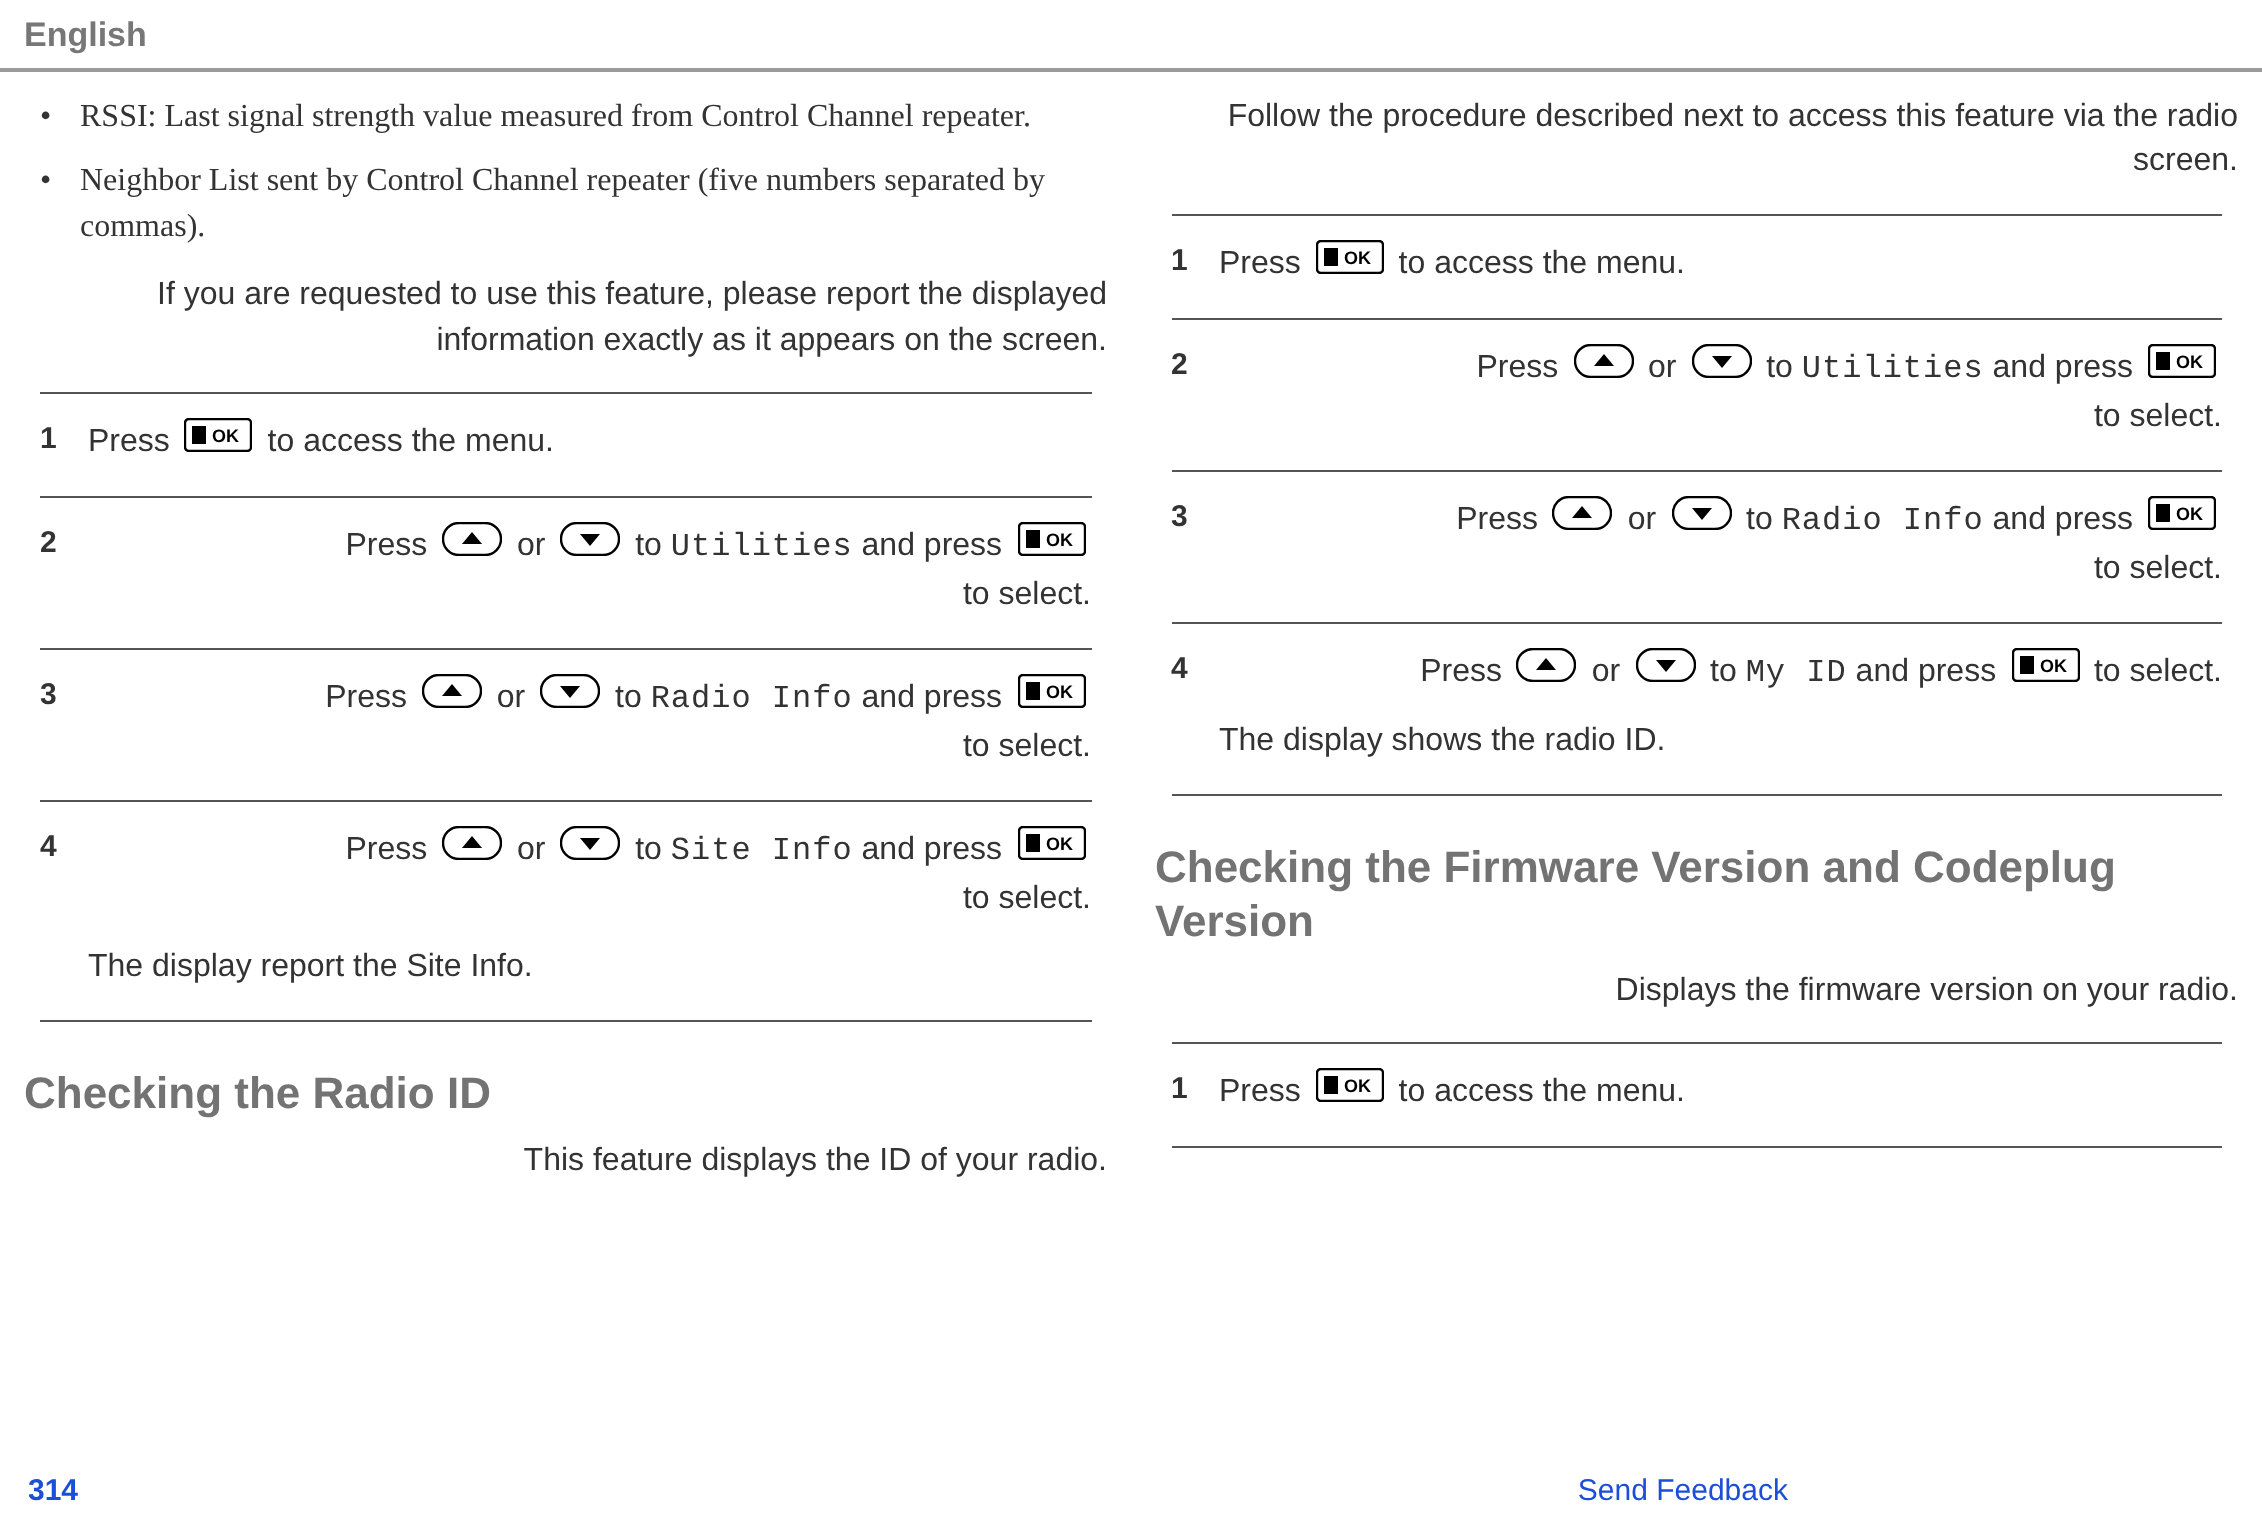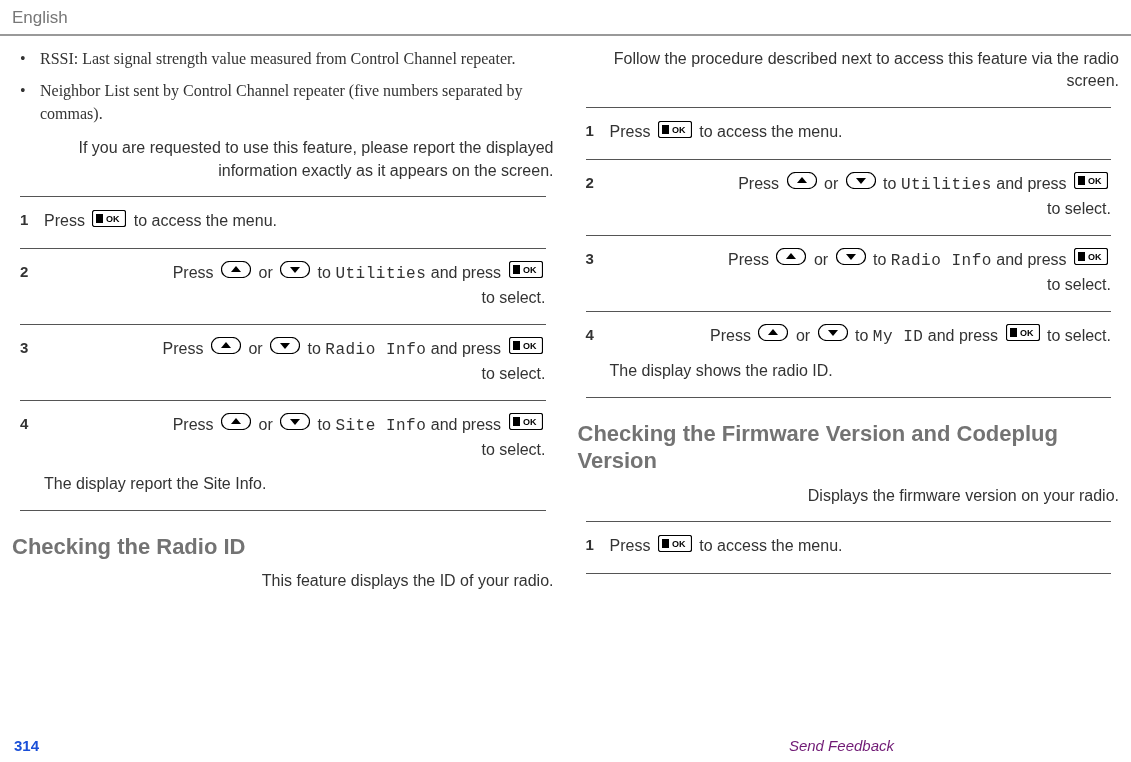--- a/index.html
+++ b/index.html
@@ -15,21 +15,21 @@
       width: 1131px;
       height: 762px;
       padding: 0;
     }
     .header {
       padding: 8px 12px 6px;
       border-bottom: 2px solid #999;
     }
     .header-title {
       color: #777;
-      font-weight: normal;
+      font-weight: bold;
       font-size: 17px;
     }
     .content {
       display: flex;
       padding: 12px;
       gap: 24px;
     }
     .column {
       flex: 1;
       min-width: 0;
@@ -108,22 +108,21 @@
       padding: 0 14px;
       display: flex;
       justify-content: space-between;
       font-size: 15px;
     }
     .page-num {
       color: #1a4fd8;
       font-weight: bold;
     }
     .feedback-link {
-      color: #701a75;
-      font-style: italic;
+      color: #1d4ed8;
     }
   </style>
 </head>
 <body>
 
 <div class="header">
   <span class="header-title">English</span>
 </div>
 
 <div class="content">

